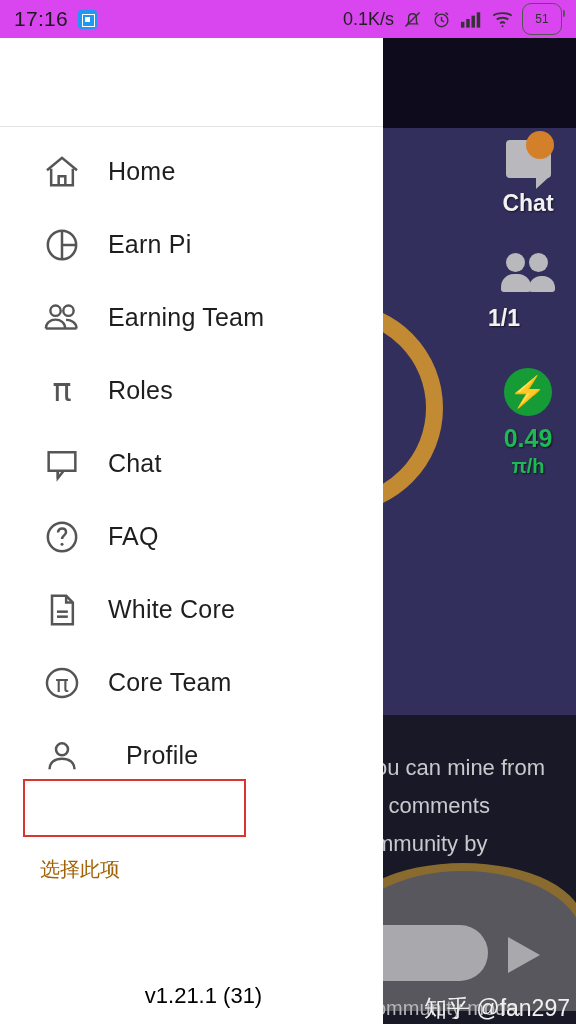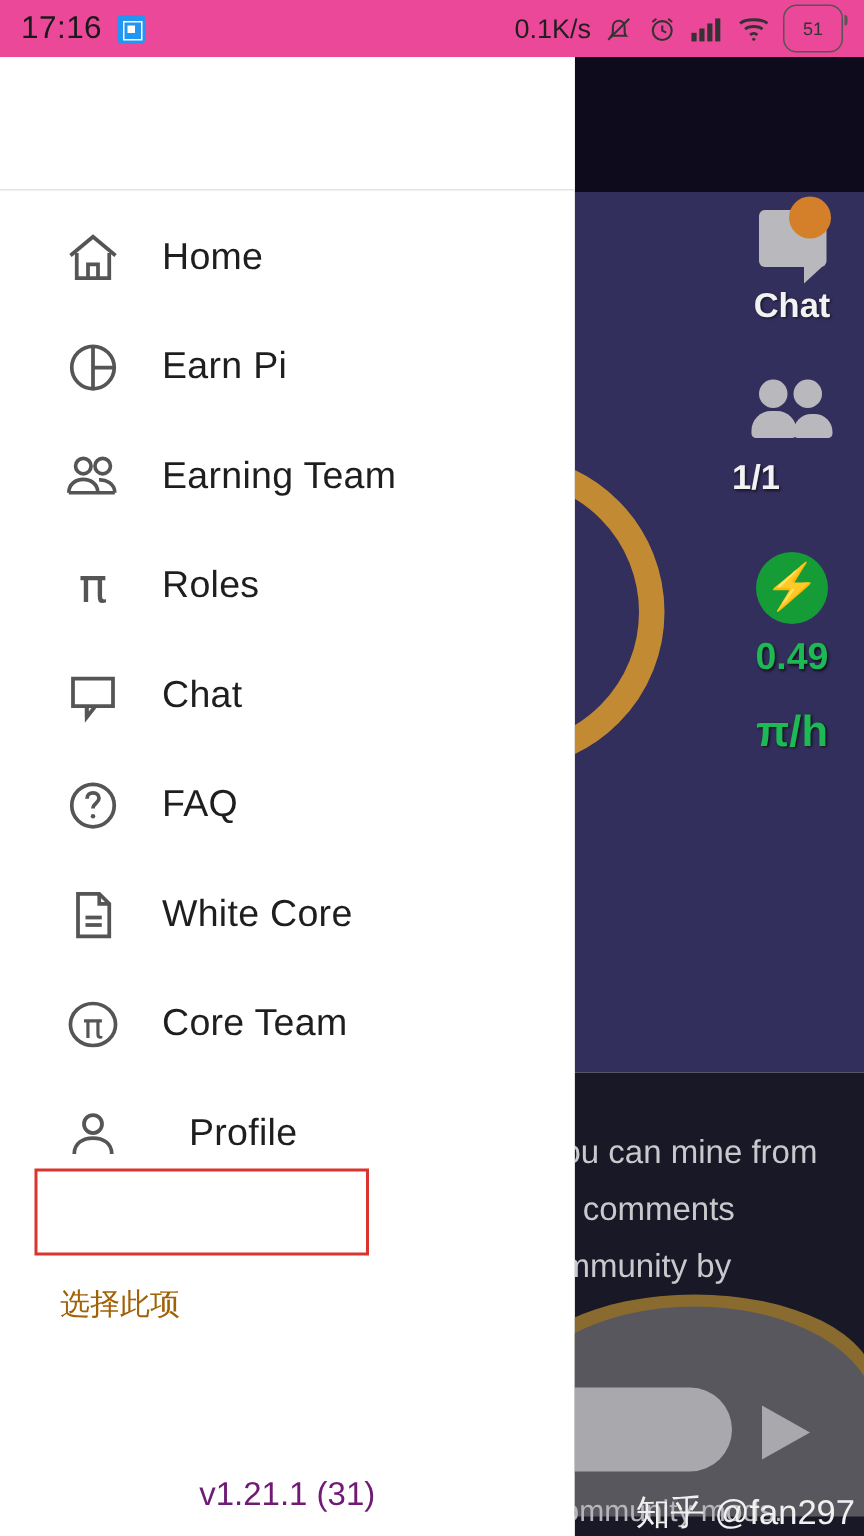--- a/index.html
+++ b/index.html
@@ -6,21 +6,21 @@
   html,body { width:576px; height:1024px; overflow:hidden; }
   body {
     font-family:"Liberation Sans", sans-serif;
     background:#ffffff;
     position:relative;
   }
 
   
   #status-bar{
     position:absolute; left:0; top:0; width:576px; height:38px;
-    background:#ec4899; z-index:40;
+    background:#d946ef; z-index:40;
     display:flex; align-items:center; justify-content:space-between;
     padding:0 14px;
   }
   .sb-left{ display:flex; align-items:center; gap:10px; }
   .sb-time{ font-size:21px; color:#1a1a1a; letter-spacing:.3px; }
   .sb-appbadge{
     width:19px; height:19px; background:#2196f3; border-radius:3px;
     position:relative;
   }
   .sb-appbadge::before{
@@ -94,21 +94,21 @@
   .bolt-circle{
     width:48px; height:48px; border-radius:50%; background:#159c37;
     margin:0 auto; display:flex; align-items:center; justify-content:center;
     color:#fff; font-size:30px; line-height:1;
   }
   .rate-val{
     font-size:25px; font-weight:bold; color:#1db954; margin-top:8px;
     text-shadow:1px 1px 2px rgba(0,0,0,.7);
   }
   .rate-unit{
-    font-size:29px; font-weight:bold; color:#1db954; margin-top:19px;
+    font-size:20px; font-weight:bold; color:#1db954; margin-top:2px;
     text-shadow:1px 1px 2px rgba(0,0,0,.7);
   }
   .bg-overlay{
     position:absolute; left:0; top:677px; width:193px; height:309px;
     background:#191827;
   }
   .ov-line{
     color:#c9c9cd; font-size:22px; white-space:nowrap;
     position:absolute; left:-8px;
   }
@@ -172,22 +172,22 @@
   }
   .hl-box{
     position:absolute; left:23px; top:741px; width:223px; height:58px;
     border:2.5px solid #d9352c; z-index:25; pointer-events:none;
   }
   .annot-text{
     position:absolute; left:40px; top:818px; font-size:20px;
     color:#a16207; z-index:25; font-family:"DejaVu Sans", sans-serif;
   }
   .version{
-    position:absolute; left:0; top:945px; width:383px; text-align:center;
-    font-size:22px; color:#701a75;
+    position:absolute; left:12px; top:945px; width:383px; text-align:center;
+    font-size:22px; color:#000000;
   }
   svg{ display:block; }
 </style>
 </head>
 <body>
 
 <div id="app-bg">
   <div class="bg-topbar"></div>
 
   <div class="bg-main">

